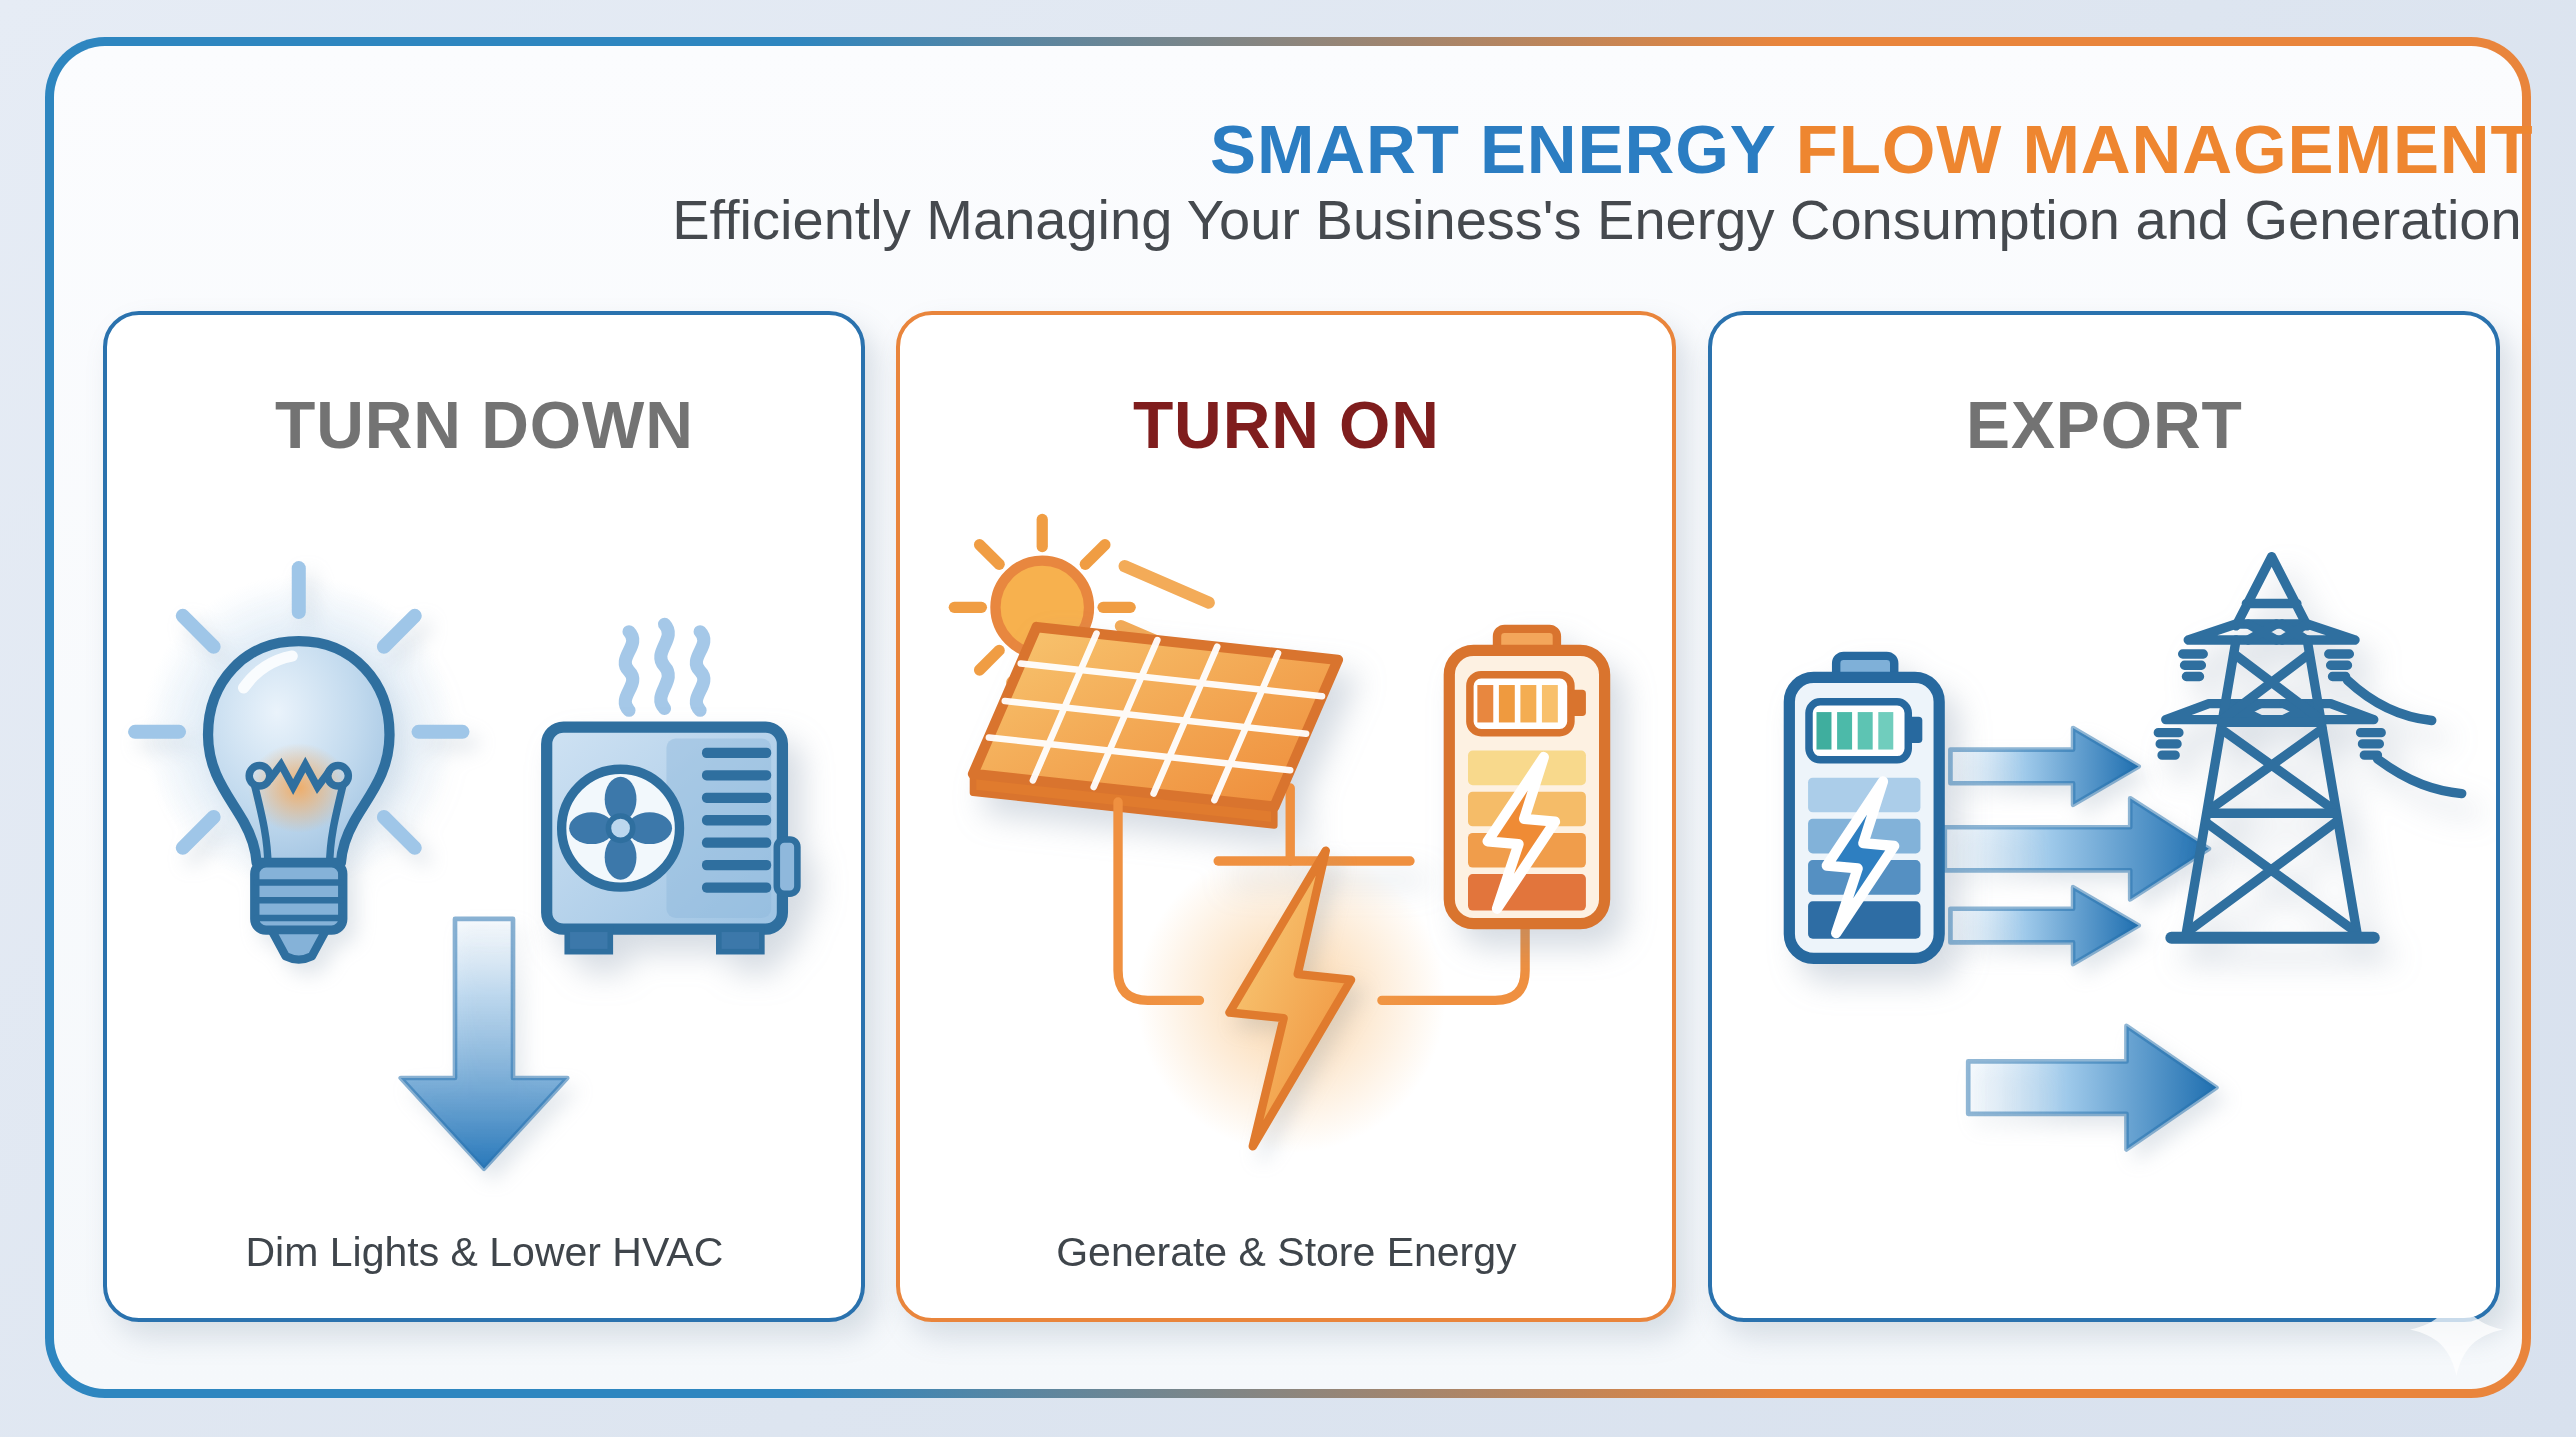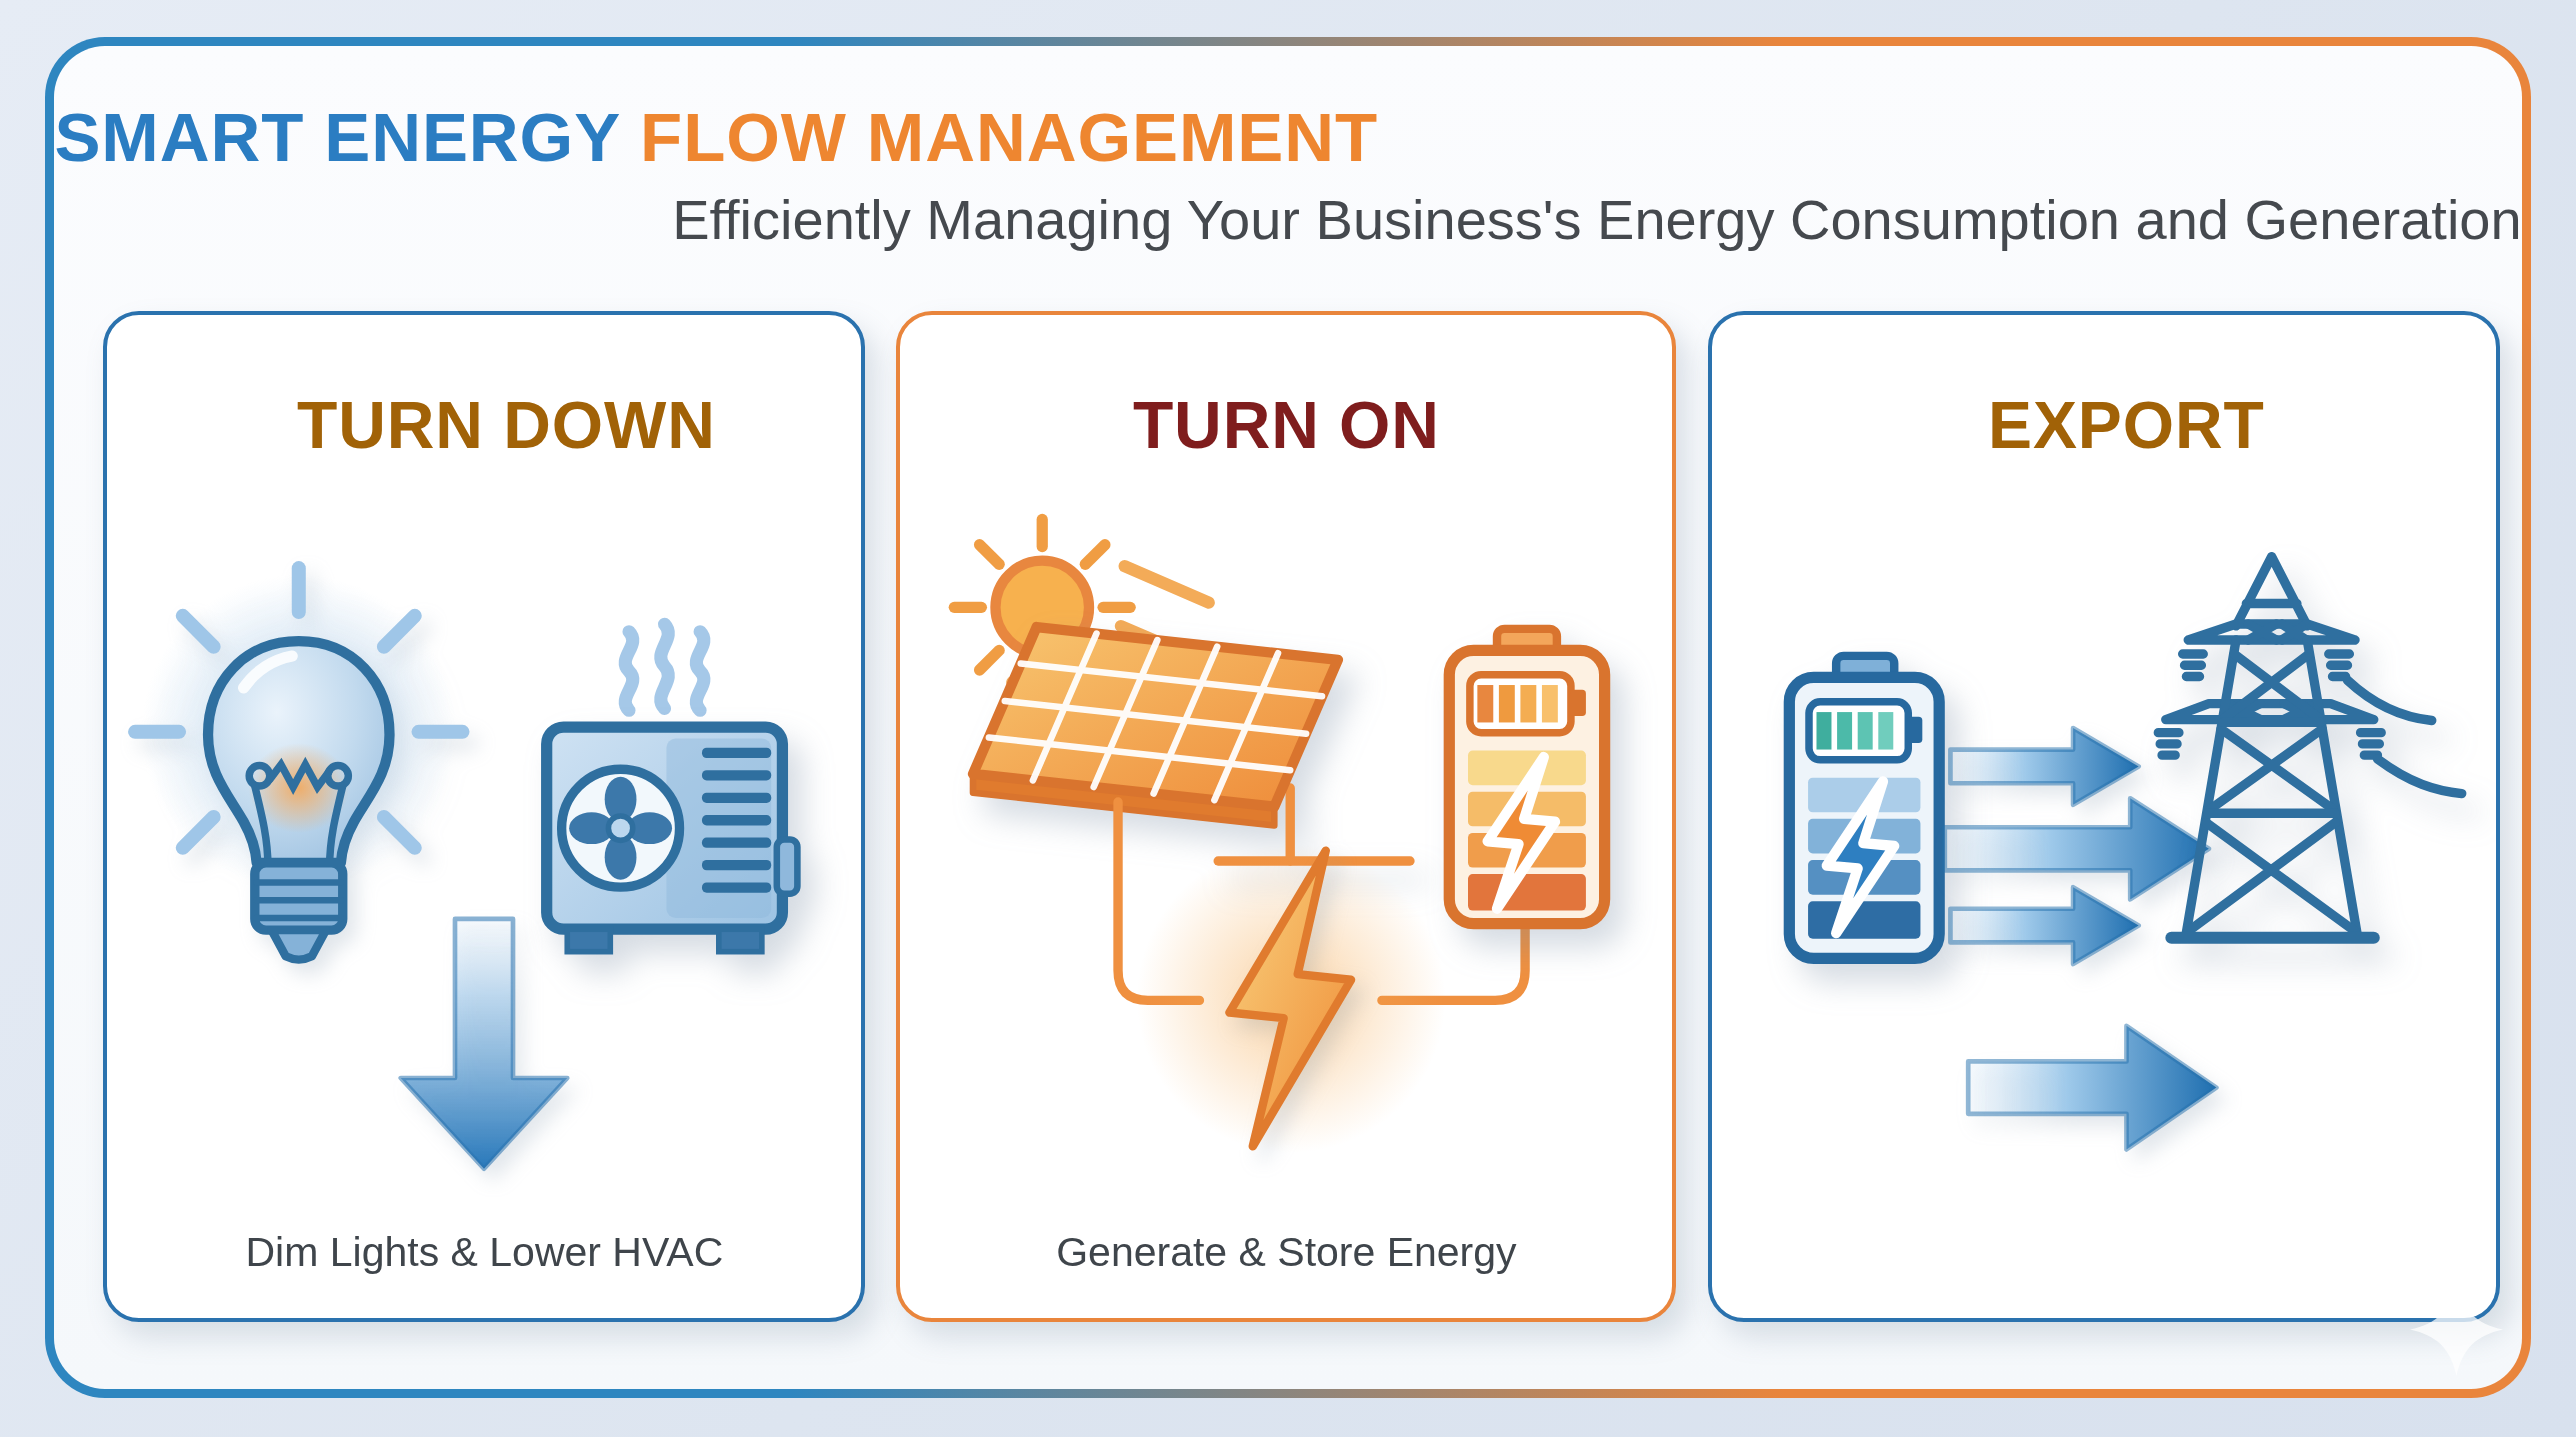--- a/index.html
+++ b/index.html
@@ -4,37 +4,37 @@
 <style>
   html,body{margin:0;padding:0;}
   .page{position:relative;width:2576px;height:1438px;overflow:hidden;
         background:linear-gradient(135deg,#e6ecf5 0%,#dde5f0 55%,#d8e1ee 100%);
         font-family:"Liberation Sans",sans-serif;}
   .frame{position:absolute;left:45px;top:37px;width:2486px;height:1361px;
          border-radius:60px;box-sizing:border-box;padding:9.4px;
          background:linear-gradient(90deg,#2e86c0 0%,#2e86c0 30%,#e9853c 70%,#e9853c 100%);}
   .frame-inner{position:relative;width:100%;height:100%;border-radius:51px;
          background:linear-gradient(180deg,#fbfcfe 0%,#f5f8fb 100%);}
-  .main-title{position:absolute;top:49px;left:0;width:100%;margin:0;text-align:left;
+  .main-title{position:absolute;top:49px;left:0;width:100%;margin:12px;text-align:right;
          font-size:69px;font-weight:bold;letter-spacing:0.9px;line-height:86px;white-space:nowrap;}
   .t-blue{color:#2b7dc2;}
   .t-orange{color:#ee8630;margin-left:19px;}
   .subtitle{position:absolute;top:148px;left:0;width:100%;margin:0;text-align:right;
          font-size:56px;line-height:52px;color:#45494e;}
   .card{position:absolute;top:265px;height:1003px;background:#ffffff;border:4.7px solid;
         border-radius:36px;box-sizing:content-box;
         box-shadow:11.2px 15px 28px rgba(106,126,152,.22);}
   .card--blue{border-color:#2a72ae;}
   .card--orange{border-color:#e9853c;}
   .card-1{left:49px;width:754px;}
   .card-2{left:842px;width:772px;}
   .card-3{left:1654px;width:764px;padding-left:20px;}
   .card-title{position:absolute;top:73px;left:0;width:100%;margin:0;text-align:center;
         font-size:66px;font-weight:bold;line-height:75px;letter-spacing:0.9px;}
-  .card--blue .card-title{color:#a16207;margin-left:22px;}
+  .card--blue .card-title{color:#737373;}
   .card--orange .card-title{color:#7f1d1d;}
   .card-art{position:absolute;left:0;top:0;width:100%;height:100%;}
   .card-caption{position:absolute;bottom:40px;left:0;width:100%;text-align:center;
         font-size:41px;line-height:52px;color:#3f454b;}
   .shadowed{filter:drop-shadow(16px 20px 16px rgba(108,130,155,.28));}
   .soft{filter:drop-shadow(10px 12px 10px rgba(120,140,165,.22));}
   .sparkle{position:absolute;left:2408px;top:1281px;width:97px;height:97px;}
 </style>
 </head>
 <body>

